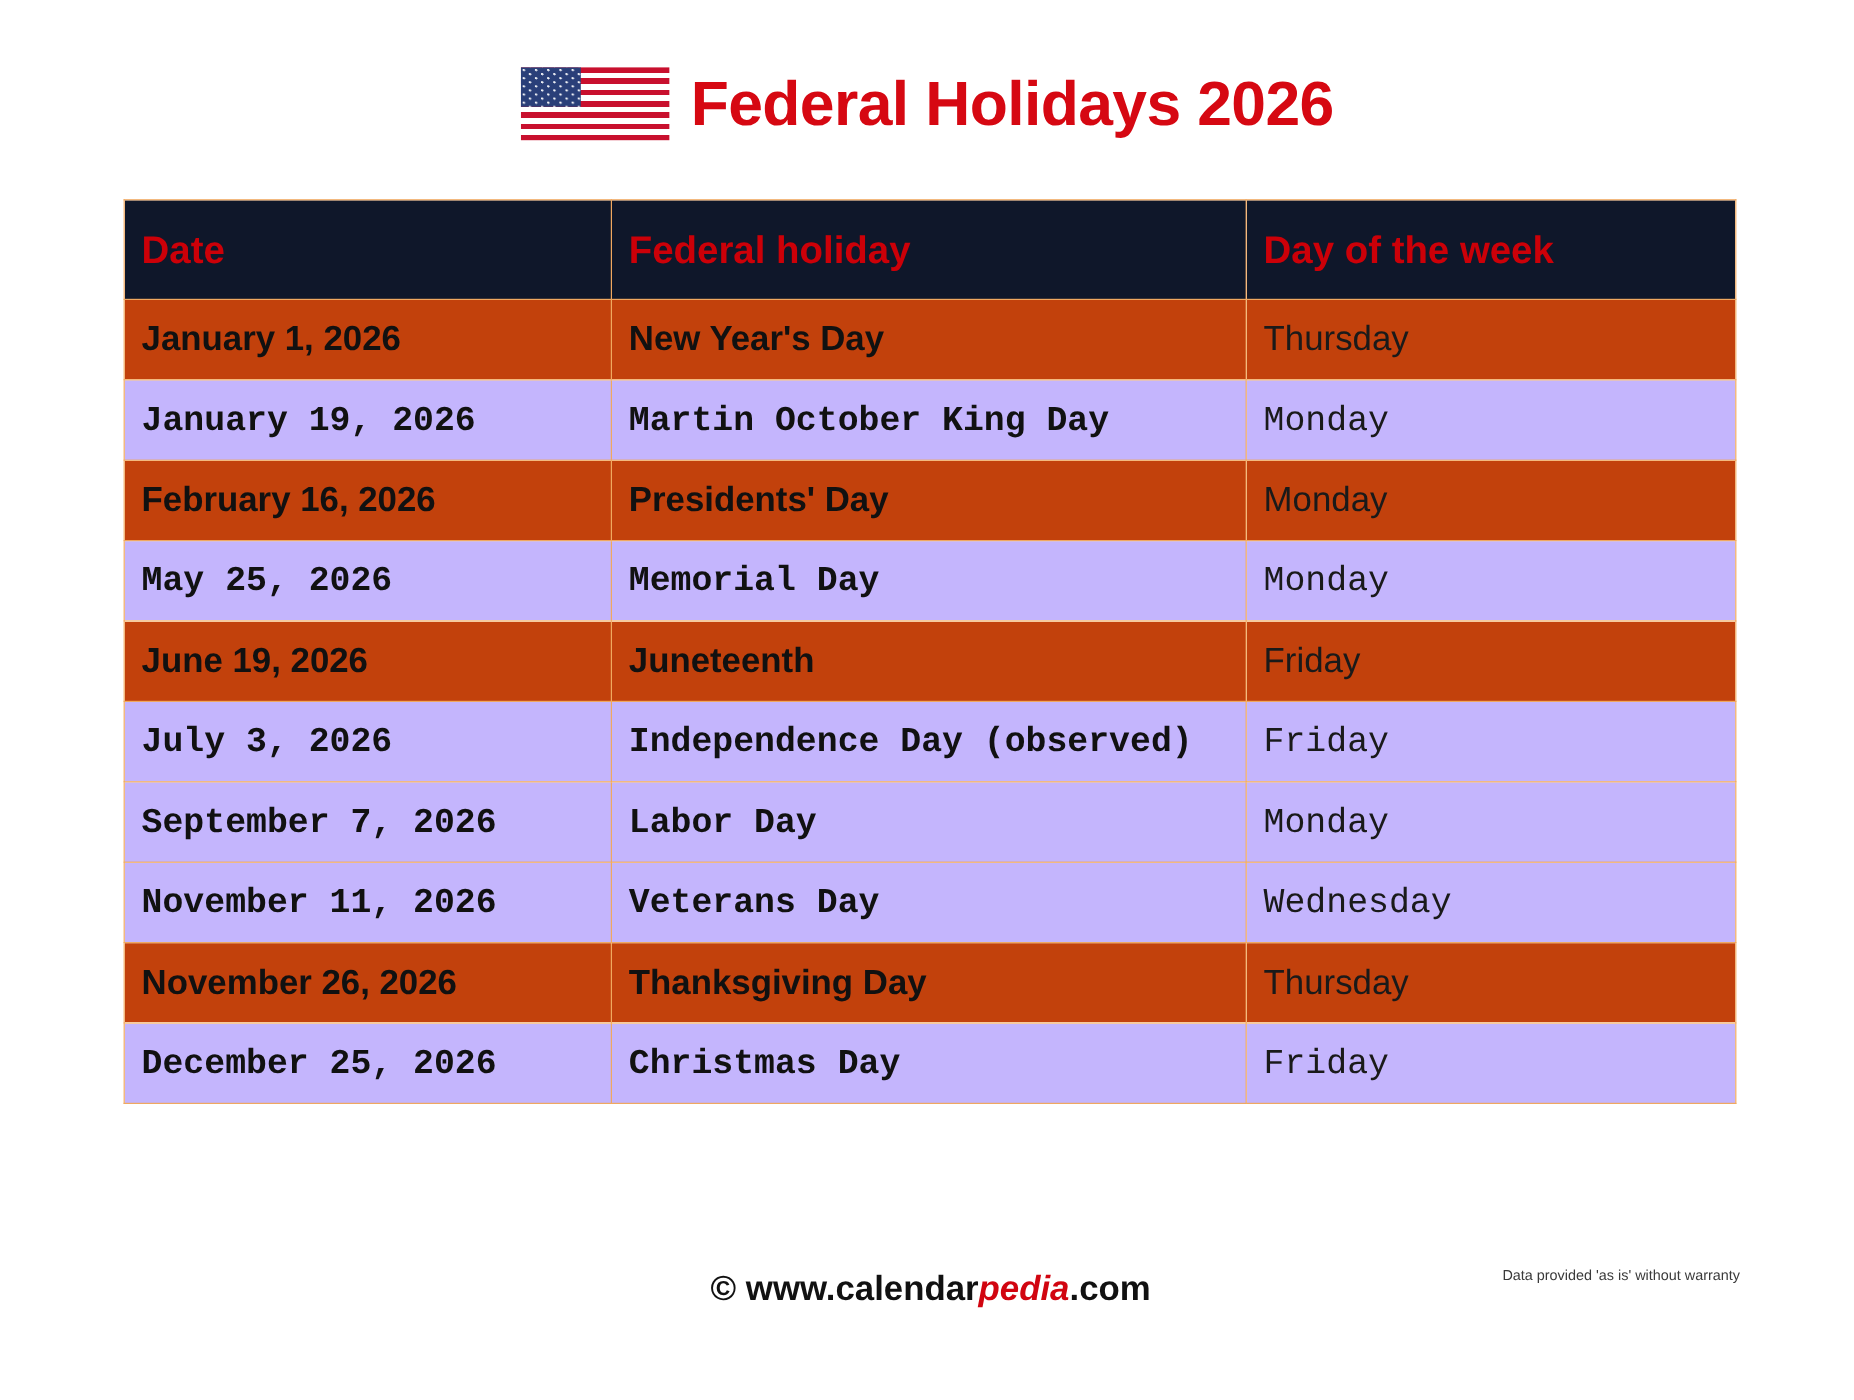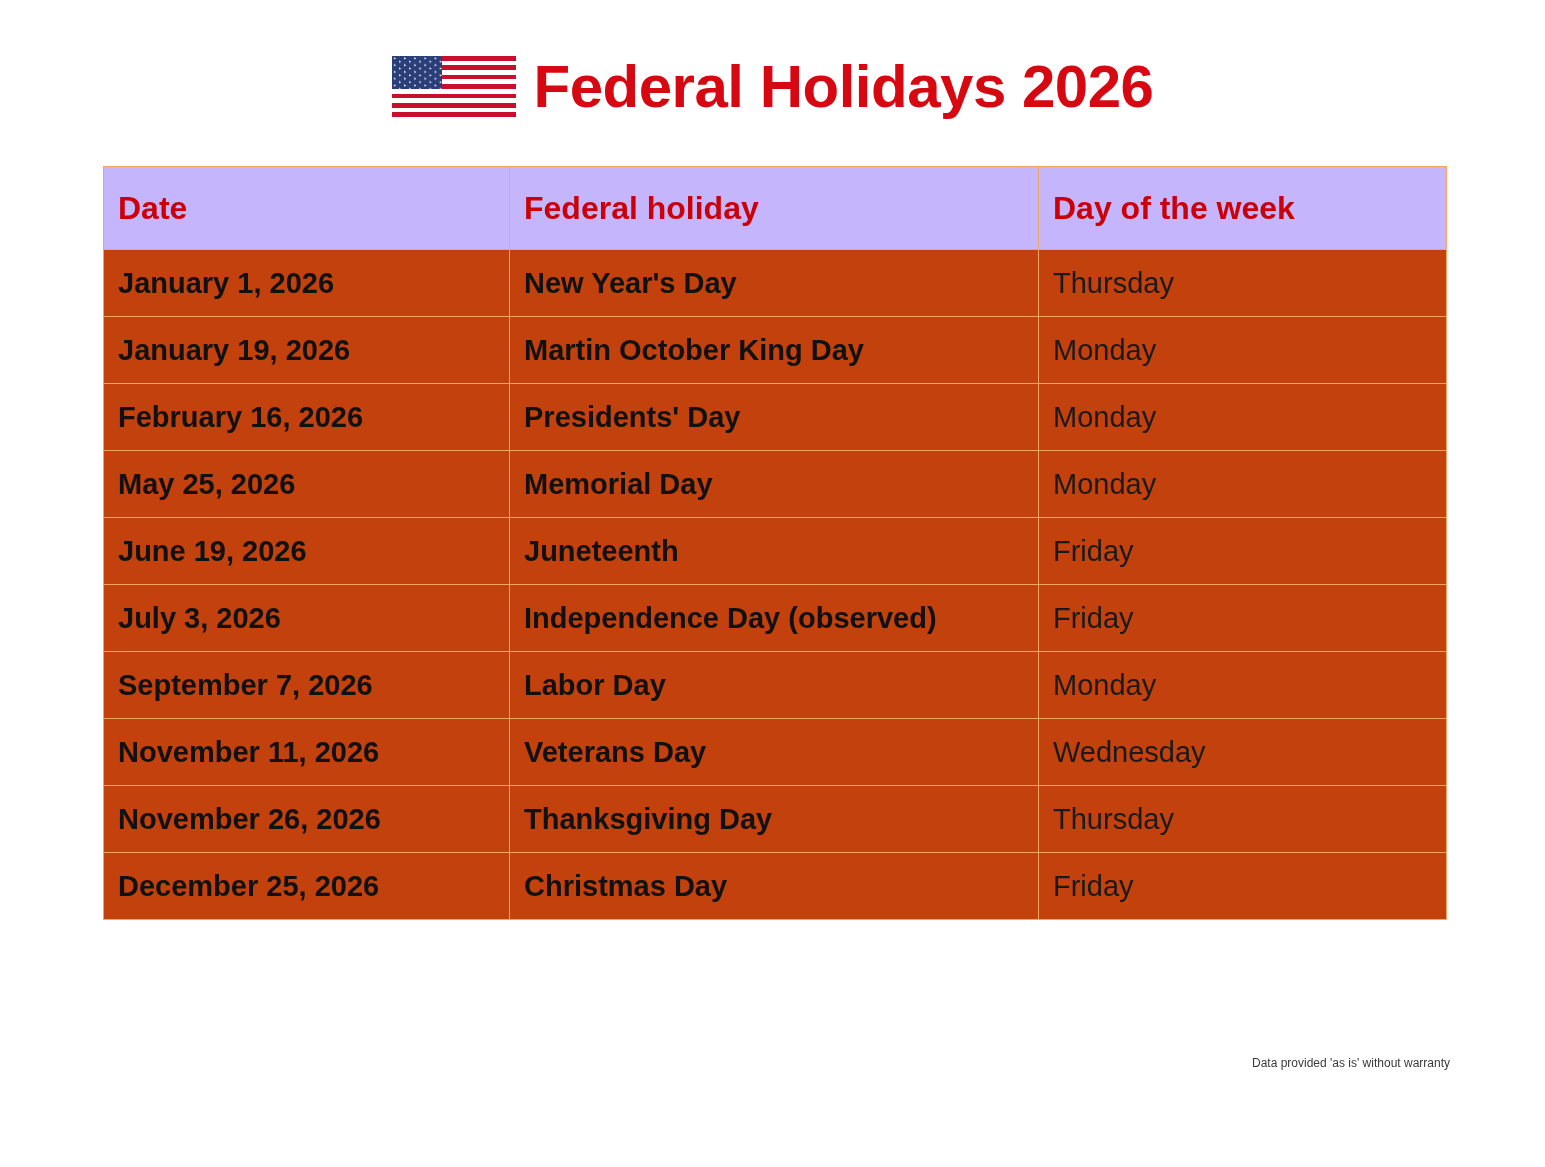--- a/index.html
+++ b/index.html
@@ -64,21 +64,21 @@
     height: 33px;
     background-image:
       radial-gradient(circle at 2.6px 2.4px, #ffffff 0.9px, transparent 1.1px),
       radial-gradient(circle at 2.6px 2.4px, #ffffff 0.9px, transparent 1.1px);
     background-size: 10.2px 6.8px, 10.2px 6.8px;
     background-position: 0 0, 5.1px 3.4px;
     opacity: 0.92;
   }
 
   .title-text {
-    font-size: 60px;
+    font-size: 52px;
     font-weight: bold;
     color: #d60812;
     letter-spacing: -0.5px;
     line-height: 1;
     white-space: nowrap;
   }
 
   
   .holiday-table {
     position: absolute;
@@ -97,29 +97,29 @@
     border: 1px solid #f0a860;
     padding: 0 14px;
     text-align: left;
     vertical-align: middle;
     overflow: hidden;
     white-space: nowrap;
   }
 
   .holiday-table thead th {
     height: 82px;
-    background: #c4b5fd;
+    background: #0f172a;
     color: #cc0008;
     font-size: 32px;
     font-weight: bold;
   }
 
   .holiday-table tbody tr { height: 67px; }
   .holiday-table tbody tr.odd  td { background: #c2410c; }
-  .holiday-table tbody tr.even td { background: #c2410c; }
+  .holiday-table tbody tr.even td { background: #c4b5fd; font-family: Liberation Mono, monospace; }
 
   .holiday-table td.cell-date,
   .holiday-table td.cell-name {
     font-size: 29px;
     font-weight: bold;
     color: #111111;
   }
   .holiday-table td.cell-dow {
     font-size: 29px;
     font-weight: normal;
@@ -236,16 +236,19 @@
       </tr>
       <tr class="even">
         <td class="cell-date">December 25, 2026</td>
         <td class="cell-name">Christmas Day</td>
         <td class="cell-dow">Friday</td>
       </tr>
     </tbody>
   </table>
 
   <div class="footer">
+    <div class="credit">
+      <span class="copy">©</span><span>&nbsp;</span><span>www.calendar</span><span class="pedia">pedia</span><span>.com</span>
+    </div>
     <div class="warranty">Data provided 'as is' without warranty</div>
   </div>
 
 </div>
 
 </body></html>

